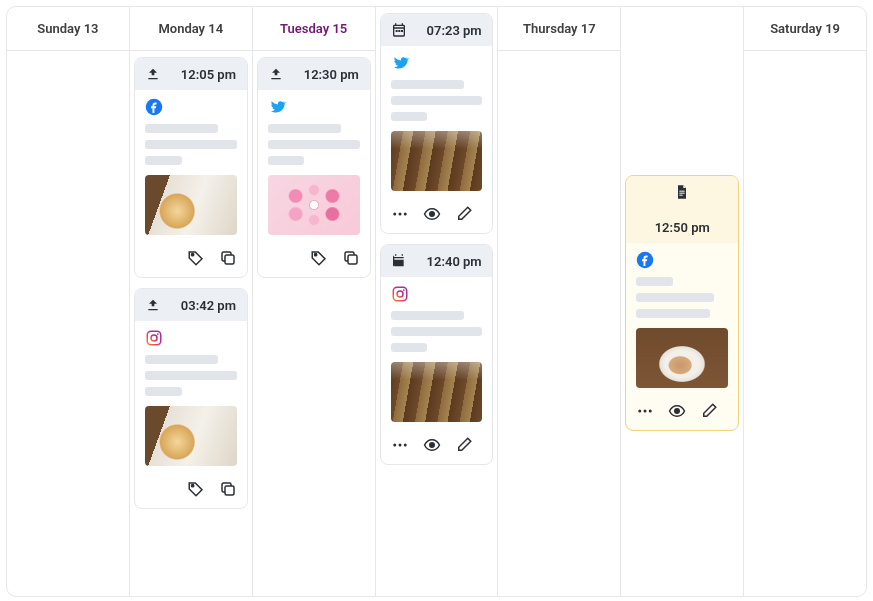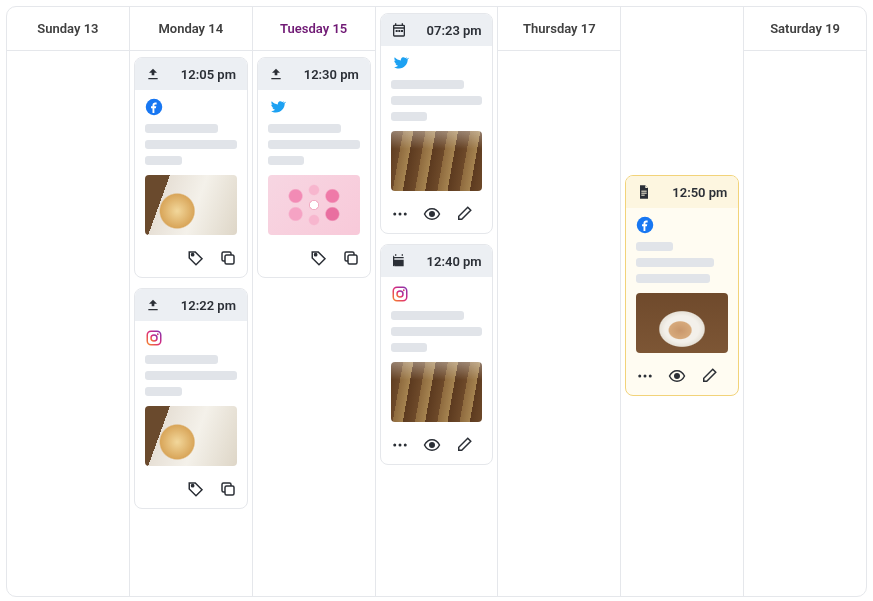--- a/index.html
+++ b/index.html
@@ -56,20 +56,21 @@
       align-items: center;
       gap: 20px;
       padding: 8px 10px;
       background: #eceff3;
       font-size: 13px;
       font-weight: 600;
       color: #2b2f36;
     }
     .card.draft .card-header {
       background: #fdf6e0;
+      flex-direction: column;
     }
     .card-header .status-icon {
       width: 16px; height: 16px;
       display: flex; align-items: center; justify-content: center;
       flex-shrink: 0;
     }
     .card-body {
       padding: 8px 10px 0 10px;
     }
     .platform-row {
@@ -206,21 +207,21 @@
         </div>
       </div>
 
       <div class="card">
         <div class="card-header">
           <span class="status-icon">
             <svg viewBox="0 0 24 24" width="16" height="16" fill="#2b2f36">
                 <path d="M5 20h14v-2H5v2zm7-16l-6 6h4v4h4v-4h4l-6-6z"></path>
               </svg>
           </span>
-          <span>12:22 pm</span>
+          <span>03:42 pm</span>
         </div>
         <div class="card-body">
           <div class="platform-row">
             <span class="platform-icon">
               <svg viewBox="0 0 24 24" width="18" height="18">
                   <defs>
                     <linearGradient id="ig1" x1="0" y1="1" x2="1" y2="0">
                       <stop offset="0" stop-color="#f58529"></stop>
                       <stop offset="0.5" stop-color="#dd2a7b"></stop>
                       <stop offset="1" stop-color="#8134af"></stop>

